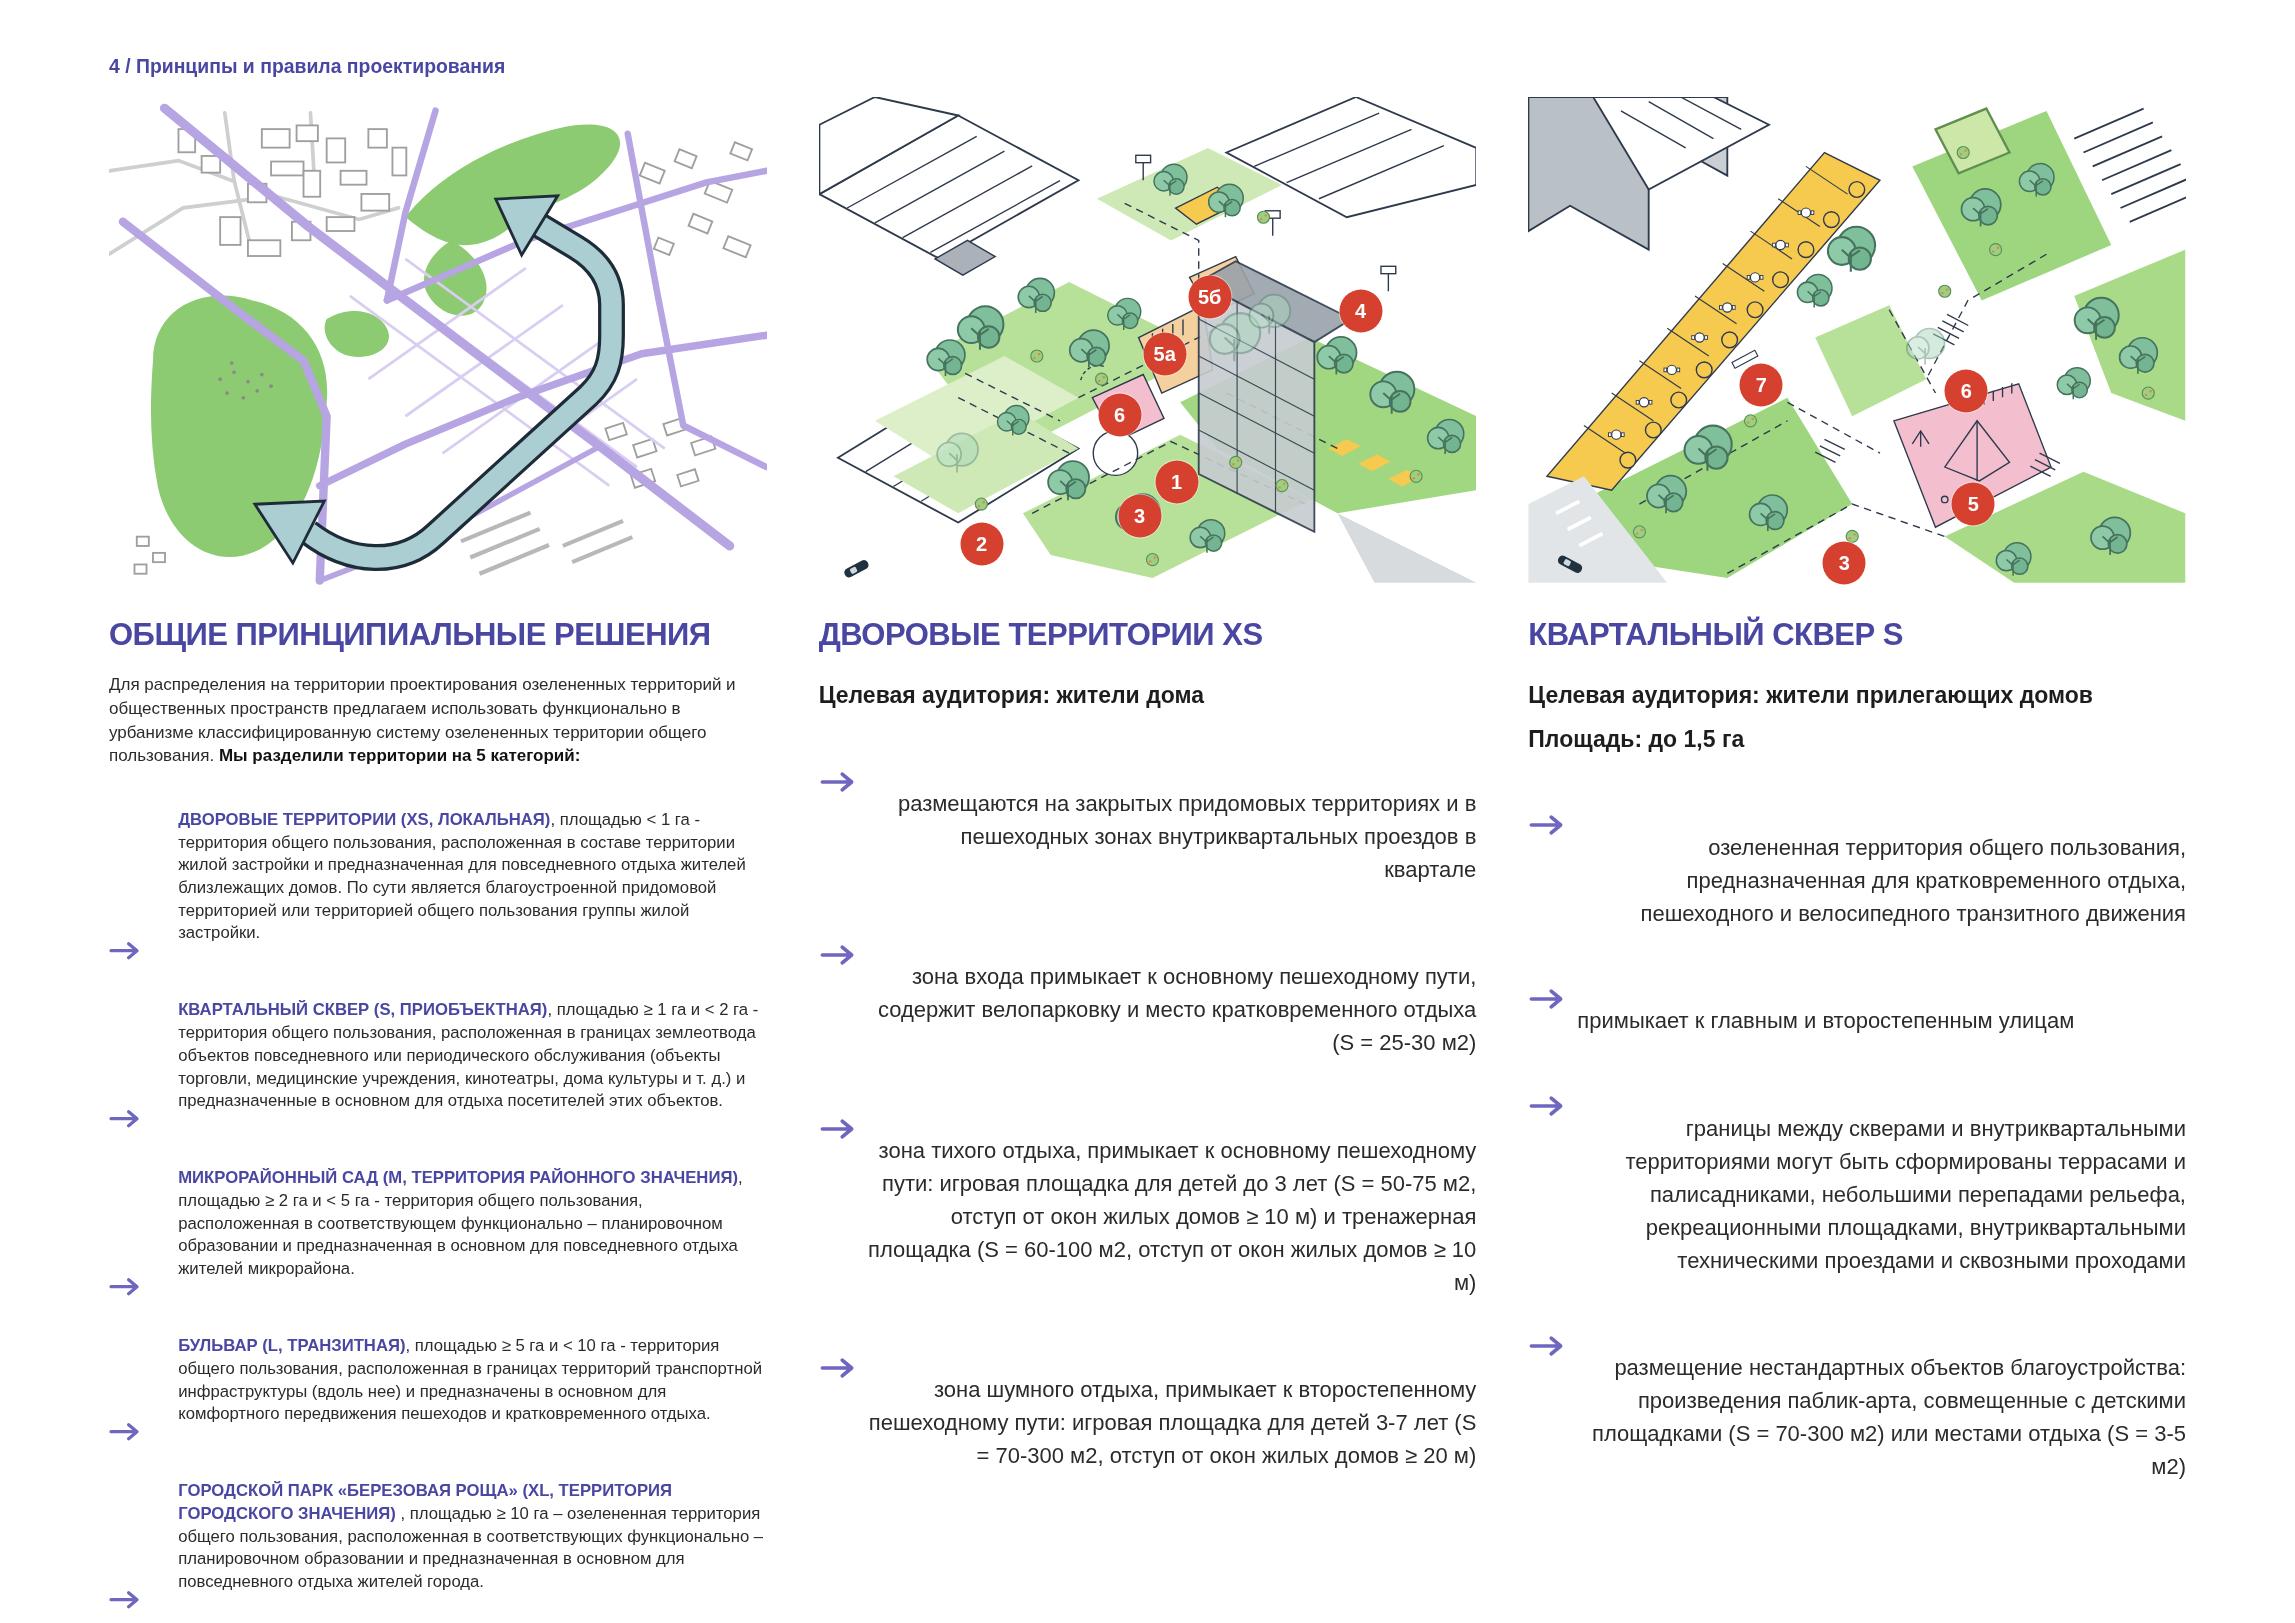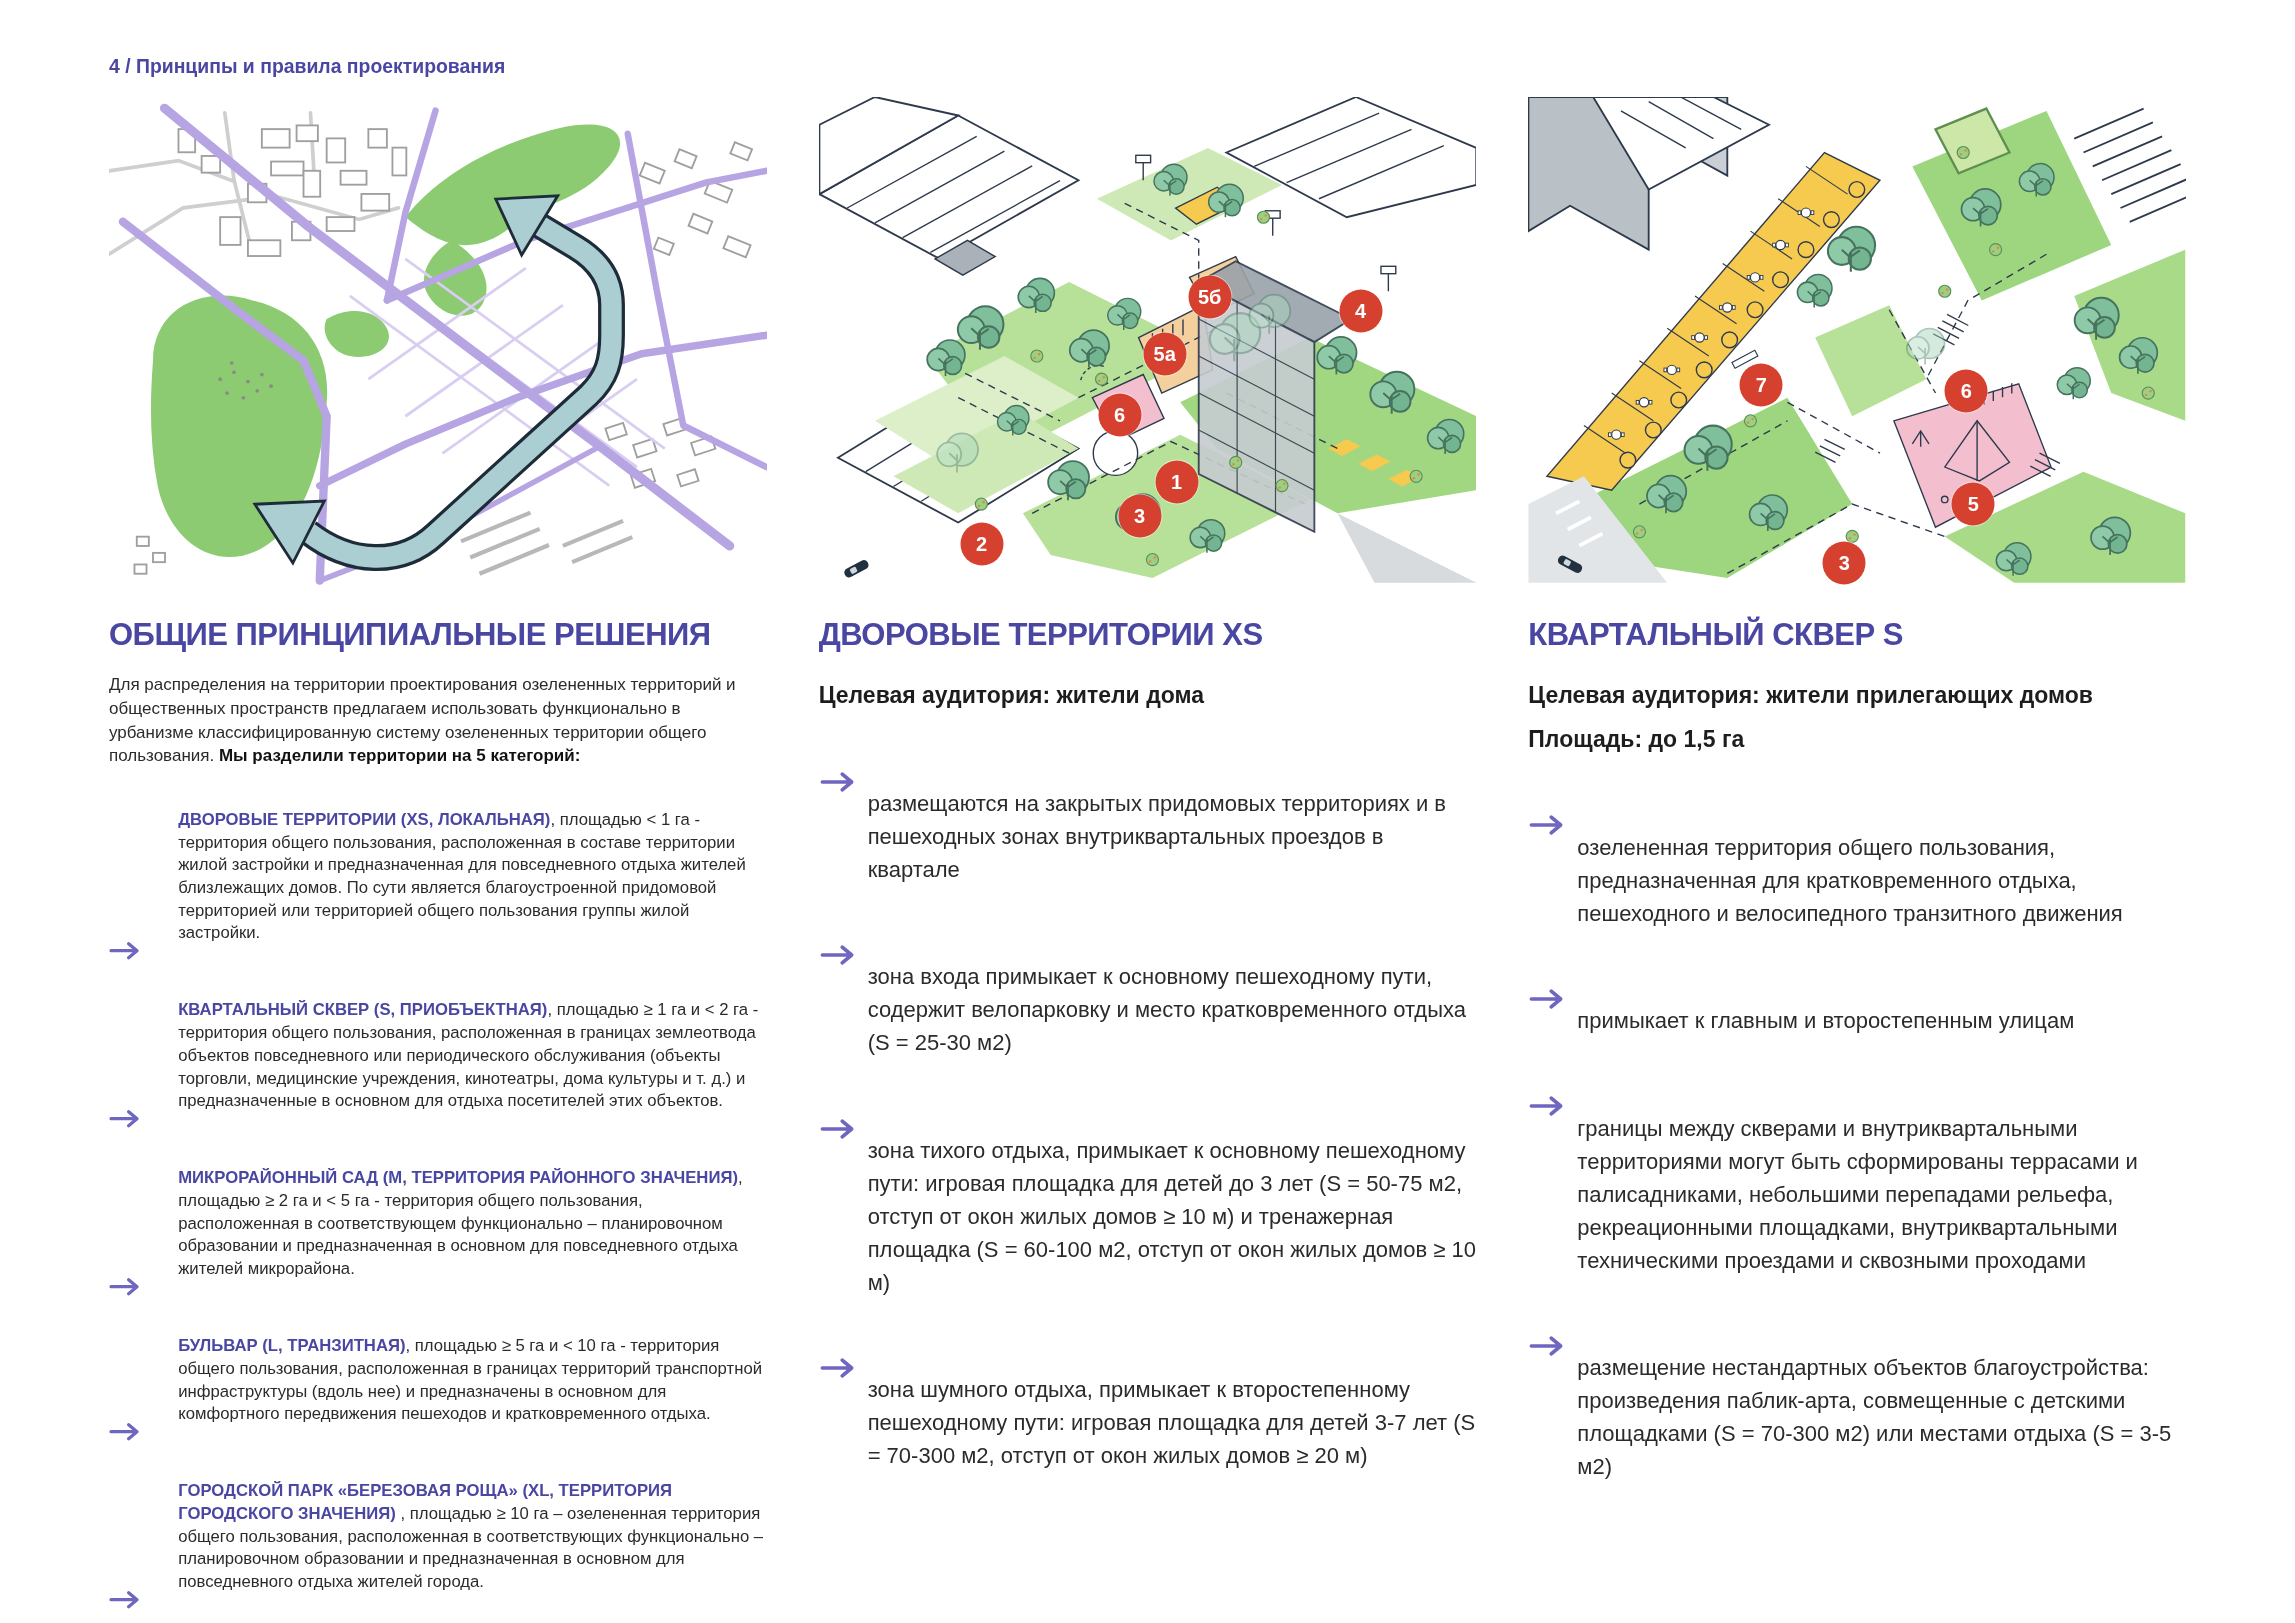--- a/index.html
+++ b/index.html
@@ -15,21 +15,21 @@
   .intro{font-size:17px;line-height:1.40;margin-top:21px;color:#2b2b2b;}
   .intro b{color:#111;}
   .bullets{margin-top:24px;}
   .bullet{display:flex;align-items:flex-end;margin-bottom:21px;gap:29px;}
   .bullet .arr{flex:0 0 30px;margin-top:1.9px;}
   .bullet .txt{font-size:16.7px;line-height:1.36;color:#2b2b2b;margin-left:10.2px;}
   .cat{color:#4a47a3;font-weight:700;}
   .bullets-big{margin-top:56px;}
   .bullet-big{display:flex;align-items:flex-start;margin-bottom:30.5px;}
   .bullet-big .arr{flex:0 0 36px;margin-top:5.6px;}
-  .bullet-big .txt{font-size:22px;line-height:1.50;color:#2b2b2b;margin-left:13px;}
+  .bullet-big .txt{font-size:22px;line-height:1.50;color:#2b2b2b;margin-left:13px;text-align:right;}
   .meta{font-size:23px;font-weight:700;color:#1d1d1f;}
   .meta.audience{margin-top:30px;}
   .meta.area{margin-top:16.7px;}
   .marker{position:absolute;width:43px;height:43px;border-radius:50%;background:#d6402f;color:#fff;
           display:flex;align-items:center;justify-content:center;font-weight:700;font-size:20px;
           transform:translate(-50%,-50%);box-shadow:0 0 0 0.9px rgba(255,255,255,.5);}
   .hidden-defs{position:absolute;width:0;height:0;overflow:hidden;}
 </style>
 </head>
 <body>

